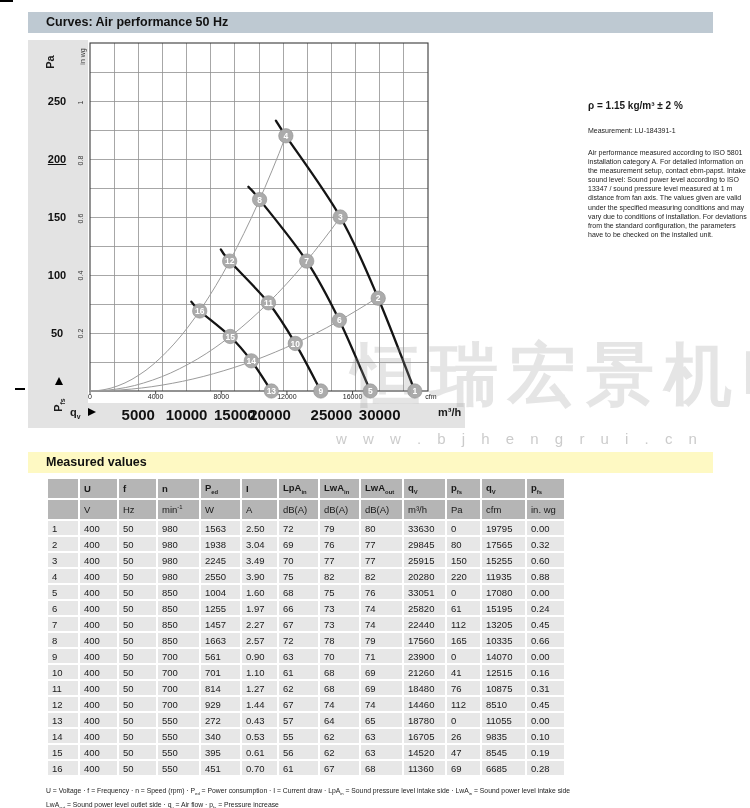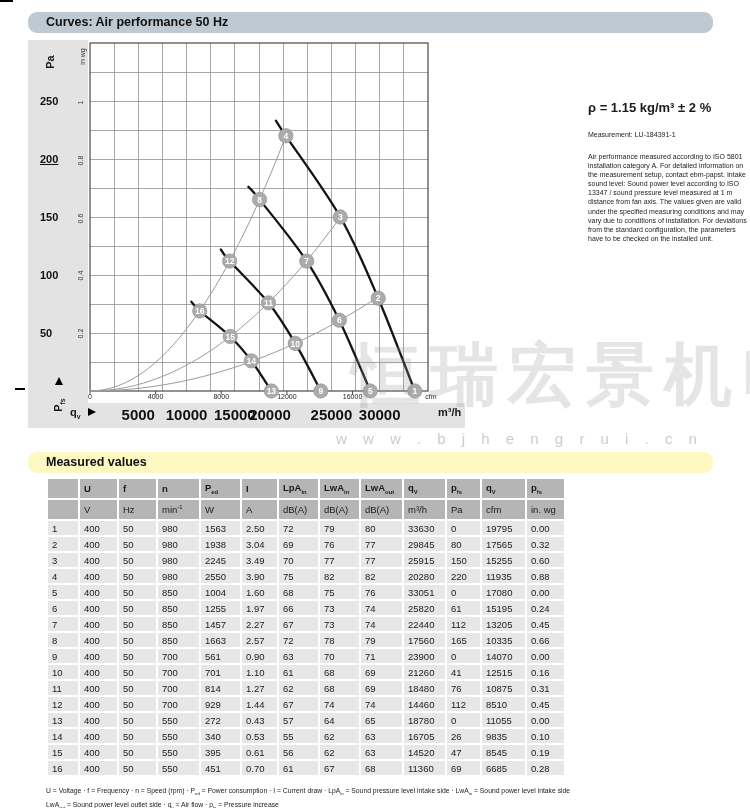--- a/index.html
+++ b/index.html
@@ -1,48 +1,48 @@
 <!DOCTYPE html>
 <html><head>
 <meta charset="utf-8">
 <style>
   html,body{margin:0;padding:0;background:#fff;}
   body{font-family:"Liberation Sans","DejaVu Sans",sans-serif;color:#1a1a1a;}
   #page{position:relative;width:750px;height:808px;background:#fff;overflow:hidden;}
   .bar{position:absolute;left:28px;width:685px;height:21px;line-height:21px;padding-left:18px;
-       box-sizing:border-box;font-size:12.5px;font-weight:700;color:#111;border-radius:9px;}
+       box-sizing:border-box;font-size:12.5px;font-weight:700;color:#111;}
   #curves-bar{top:12px;background:#bec9d2;}
   #measured-bar{top:452px;background:#fef9c3;}
   
   #chart{position:absolute;left:28px;top:40px;width:437px;height:388px;}
   #band-left{position:absolute;left:0;top:0;width:60px;height:388px;background:#e3e3e3;}
   #band-bottom{position:absolute;left:0;top:363px;width:437px;height:25px;background:#e3e3e3;}
   #plot{position:absolute;left:62px;top:3px;width:338px;height:348px;background:#fff;overflow:visible;}
   #plot svg{overflow:visible;display:block;}
-  .pa-tick{position:absolute;left:12px;width:34px;text-align:left;font-size:11px;font-weight:700;color:#111;}
+  .pa-tick{position:absolute;left:12px;width:34px;text-align:center;font-size:11px;font-weight:700;color:#111;}
   .inwg-tick{position:absolute;left:43px;width:20px;height:9px;font-size:7px;color:#333;text-align:center;
              transform:rotate(-90deg);}
   .cfm-tick{position:absolute;width:40px;margin-left:-20px;text-align:center;font-size:7px;color:#222;top:353px;}
   .m3h-tick{position:absolute;width:48px;margin-left:-24px;text-align:center;font-size:15px;font-weight:700;color:#111;top:366px;}
   .rot{transform:rotate(-90deg);transform-origin:center center;}
   #pa-label{position:absolute;left:4px;top:16px;width:36px;text-align:center;font-size:11px;font-weight:700;}
   #inwg-label{position:absolute;left:39px;top:13px;width:30px;text-align:center;font-size:7px;color:#333;}
   #pfs-label{position:absolute;left:13px;top:358px;width:36px;text-align:center;font-size:11px;font-weight:700;}
   #pfs-arrow{position:absolute;left:27px;top:337px;width:0;height:0;
              border-left:4px solid transparent;border-right:4px solid transparent;border-bottom:8px solid #000;}
   #qv-label{position:absolute;left:42px;top:366px;font-size:11px;font-weight:700;}
   #qv-arrow{display:inline-block;width:0;height:0;border-top:4px solid transparent;border-bottom:4px solid transparent;
             border-left:8px solid #000;margin-left:7px;}
   #cfm-unit{position:absolute;left:383px;width:40px;text-align:center;font-size:7px;color:#222;top:353px;}
   #m3h-unit{position:absolute;left:410px;top:366px;font-size:11px;font-weight:700;}
   sub{font-size:0.62em;}
   sup{font-size:0.62em;}
   
   #info{position:absolute;left:588px;top:100px;width:160px;}
-  #density{font-size:13px;font-weight:600;margin:0 0 16px 0;}
+  #density{font-size:10px;font-weight:600;margin:0 0 16px 0;}
   #measurement{font-size:7px;margin:0 0 14px 0;color:#222;}
   #info-par{font-size:7px;line-height:1.3;color:#222;margin:0;}
   
   #wm-cjk{position:absolute;left:352px;top:330px;font-size:68px;font-weight:700;letter-spacing:10px;
           color:rgba(150,150,150,0.25);white-space:nowrap;z-index:5;pointer-events:none;}
   #wm-url{position:absolute;left:300px;top:430px;font-size:15px;letter-spacing:6px;
           color:rgba(160,160,160,0.55);white-space:nowrap;z-index:5;pointer-events:none;margin-left:36px;}
   
   #values-table{position:absolute;left:46px;top:477px;border-collapse:separate;border-spacing:2px;
                 font-size:9.5px;table-layout:fixed;}

